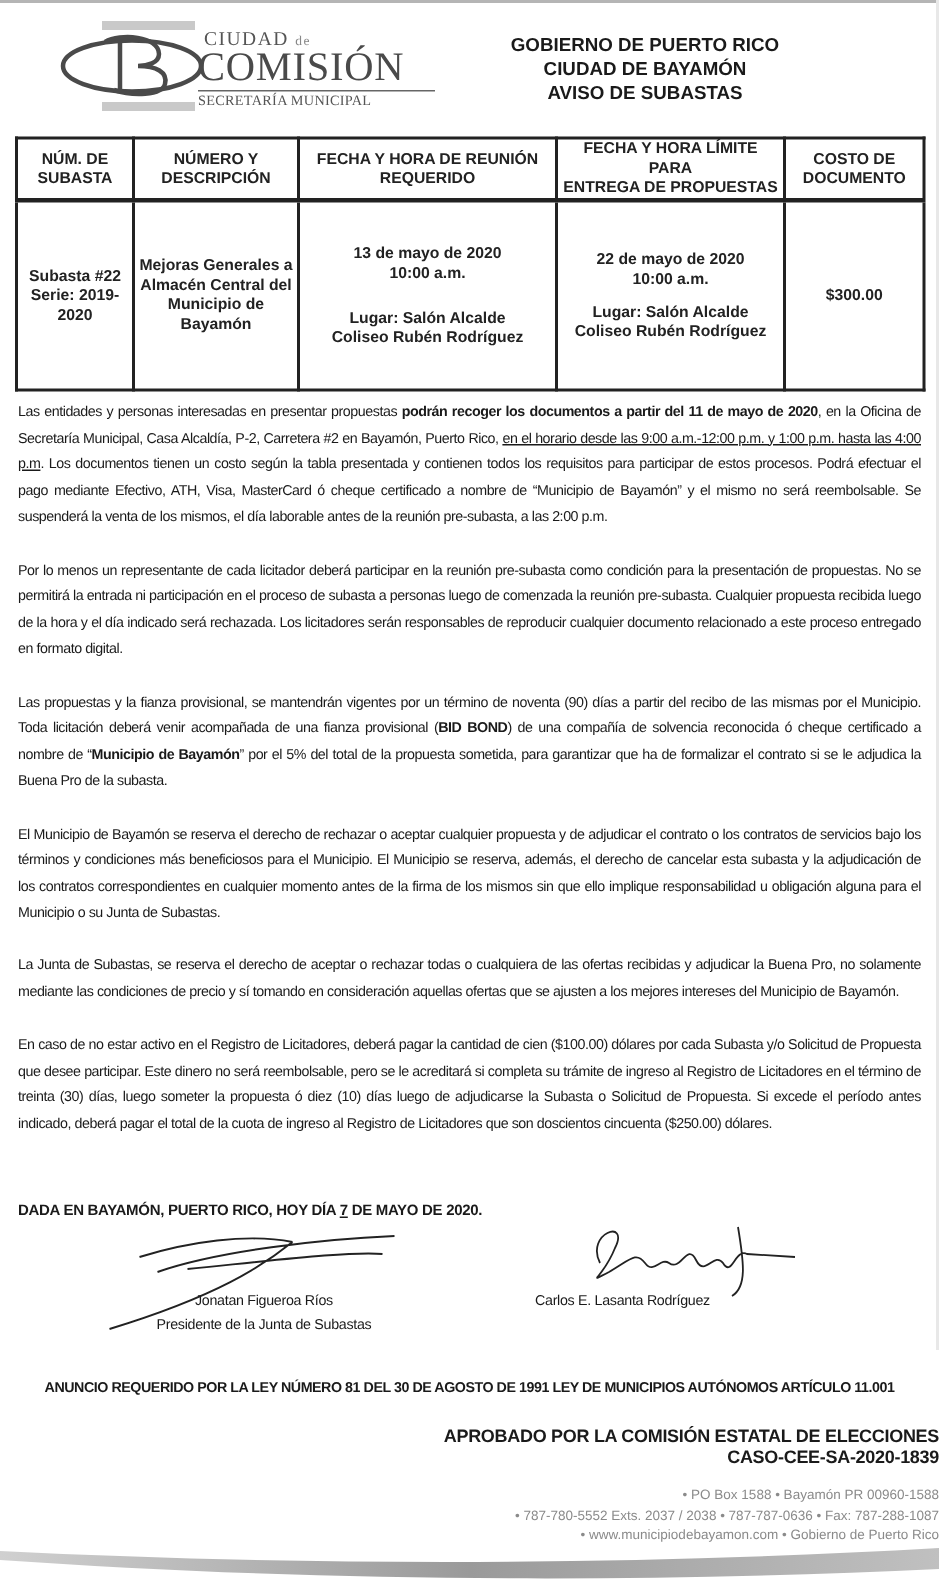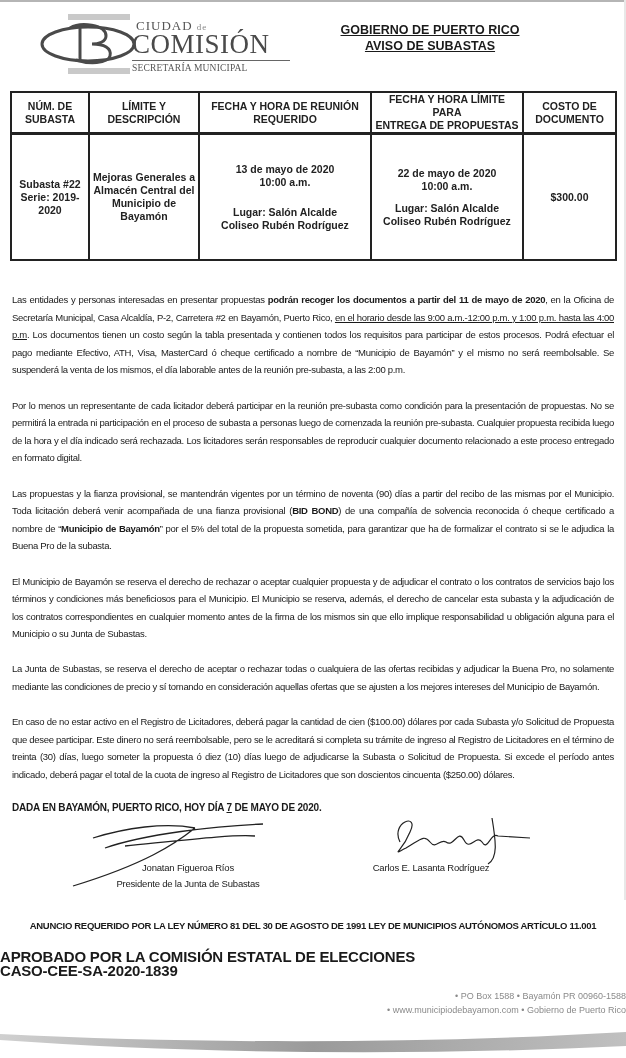--- a/index.html
+++ b/index.html
@@ -13,47 +13,47 @@
   
   .logo { position: absolute; left: 40px; top: 12px; width: 220px; height: 64px; }
   .logo svg { position: absolute; left: 0; top: 0; }
   .logo-ciudad { position: absolute; left: 96px; top: 6px; font-family: "Liberation Serif", serif; font-size: 13px; letter-spacing: 1px; color: #555; }
   .logo-ciudad small { font-size: 9px; color: #888; }
   .logo-bayamon { position: absolute; left: 92px; top: 17px; font-family: "Liberation Serif", serif; font-size: 27px; letter-spacing: 0.5px; color: #4a4a4a; line-height: 30px; }
   .logo-rule { position: absolute; left: 92px; top: 48px; width: 158px; height: 1px; background: #666; }
   .logo-sec { position: absolute; left: 92px; top: 51px; font-family: "Liberation Serif", serif; font-size: 9.5px; letter-spacing: 0.2px; color: #555; }
 
   
-  .htitle { position: absolute; left: 330px; top: 22px; width: 200px; text-align: center; font-weight: bold; font-size: 12.5px; line-height: 16px; color: #1a1a1a; text-decoration: underline; }
+  .htitle { position: absolute; left: 330px; top: 22px; width: 200px; text-align: center; font-weight: bold; font-size: 12.5px; line-height: 16px; color: #1a1a1a; }
 
   
   table.bids { position: absolute; left: 10px; top: 91px; width: 605px; border-collapse: collapse; table-layout: fixed; }
   table.bids th, table.bids td { border: 2px solid #222; text-align: center; font-weight: bold; font-size: 10.5px; line-height: 13px; color: #222; }
   table.bids th { height: 38px; border-bottom-width: 3px; padding: 0 2px; }
   table.bids td { height: 124px; padding: 0 2px; }
   .cellblock { display: block; }
   .gap { display: block; height: 17px; }
 
   
-  .body { position: absolute; left: 12px; top: 266px; width: 602px; font-family: "Liberation Sans", sans-serif; font-size: 9.5px; line-height: 17.6px; color: #1a1a1a; letter-spacing: -0.3px; margin-top: 25px; }
+  .body { position: absolute; left: 12px; top: 266px; width: 602px; font-family: "Liberation Sans", sans-serif; font-size: 9.5px; line-height: 17.6px; color: #1a1a1a; letter-spacing: -0.3px; }
   .body p { margin: 0 0 17.6px 0; text-align: justify; }
   .u { text-decoration: underline; }
   .b { font-weight: bold; }
 
   .dada { position: absolute; left: 12px; top: 802px; font-weight: bold; font-size: 10px; letter-spacing: -0.2px; }
 
   
   .sig1 { position: absolute; left: 65px; top: 820px; }
   .sig2 { position: absolute; left: 380px; top: 812px; }
   .signame { position: absolute; text-align: center; font-size: 9.5px; line-height: 16px; color: #1a1a1a; letter-spacing: -0.2px; }
-  .signame.left { left: 88px; top: 860px; width: 200px; }
-  .signame.right { left: 346px; top: 860px; width: 170px; }
+  .signame.left { left: 76px; top: 860px; width: 200px; }
+  .signame.right { left: 330px; top: 860px; width: 170px; }
 
   .anuncio { position: absolute; left: 0; top: 920px; width: 626px; text-align: center; font-weight: bold; font-size: 9.5px; letter-spacing: -0.3px; }
-  .aprobado { position: absolute; left: 0; top: 950px; width: 626px; text-align: left; font-weight: bold; font-size: 15px; line-height: 14px; letter-spacing: -0.2px; }
+  .aprobado { position: absolute; left: 0; top: 950px; width: 626px; text-align: right; font-weight: bold; font-size: 12px; line-height: 14px; letter-spacing: -0.2px; }
 
   .footer { position: absolute; left: 0; top: 990px; width: 626px; text-align: right; font-size: 9px; line-height: 13.5px; color: #8a8a8a; }
 
   .swoosh { position: absolute; left: 0; top: 1030px; }
 </style>
 </head>
 <body>
 
 <div class="topline"></div>
 <div class="rightline"></div>
@@ -67,39 +67,40 @@
     <line x1="40" y1="16" x2="40" y2="48" stroke="#4a4a4a" stroke-width="3"></line>
   </svg>
   <div class="logo-ciudad"><span>CIUDAD</span> <small>de</small></div>
   <div class="logo-bayamon">COMISIÓN</div>
   <div class="logo-rule"></div>
   <div class="logo-sec">SECRETARÍA MUNICIPAL</div>
 </div>
 
 <div class="htitle">
   <div>GOBIERNO DE PUERTO RICO</div>
+  <div>CIUDAD DE BAYAMÓN</div>
   <div>AVISO DE SUBASTAS</div>
 </div>
 
 <table class="bids">
   <colgroup>
     <col style="width:78px">
       <col style="width:110px">
       <col style="width:172px">
       <col style="width:152px">
       <col style="width:93px">
   </colgroup>
   <thead>
     <tr>
       <th>
           <span class="cellblock">NÚM. DE</span>
           <span class="cellblock">SUBASTA</span>
         </th>
       <th>
-          <span class="cellblock">LÍMITE Y</span>
+          <span class="cellblock">NÚMERO Y</span>
           <span class="cellblock">DESCRIPCIÓN</span>
         </th>
       <th>
           <span class="cellblock">FECHA Y HORA DE REUNIÓN</span>
           <span class="cellblock">REQUERIDO</span>
         </th>
       <th>
           <span class="cellblock">FECHA Y HORA LÍMITE PARA</span>
           <span class="cellblock">ENTREGA DE PROPUESTAS</span>
         </th>
@@ -166,20 +167,21 @@
 </div>
 
 <div class="anuncio">ANUNCIO REQUERIDO POR LA LEY NÚMERO 81 DEL 30 DE AGOSTO DE 1991 LEY DE MUNICIPIOS AUTÓNOMOS ARTÍCULO 11.001</div>
 <div class="aprobado">
   <div>APROBADO POR LA COMISIÓN ESTATAL DE ELECCIONES</div>
   <div>CASO-CEE-SA-2020-1839</div>
 </div>
 
 <div class="footer">
   <div>• PO Box 1588 • Bayamón PR 00960-1588</div>
+  <div>• 787-780-5552 Exts. 2037 / 2038 • 787-787-0636 • Fax: 787-288-1087</div>
   <div>• www.municipiodebayamon.com • Gobierno de Puerto Rico</div>
 </div>
 
 <svg class="swoosh" width="626" height="28" viewBox="0 0 626 28">
   <defs>
     <linearGradient id="sw" x1="0" x2="1">
       <stop offset="0" stop-color="#d0d0d0"></stop>
       <stop offset="0.5" stop-color="#9a9a9a"></stop>
       <stop offset="1" stop-color="#c0c0c0"></stop>
     </linearGradient>

